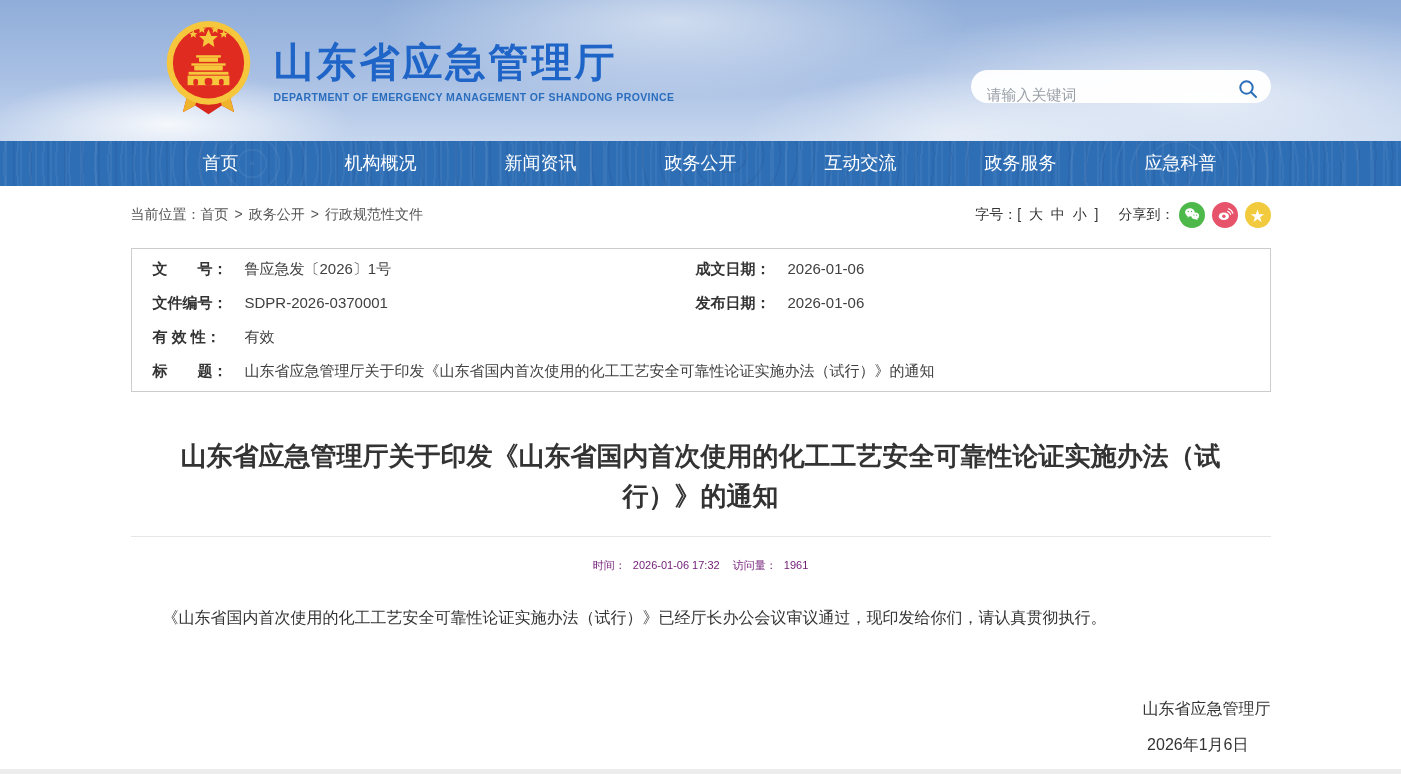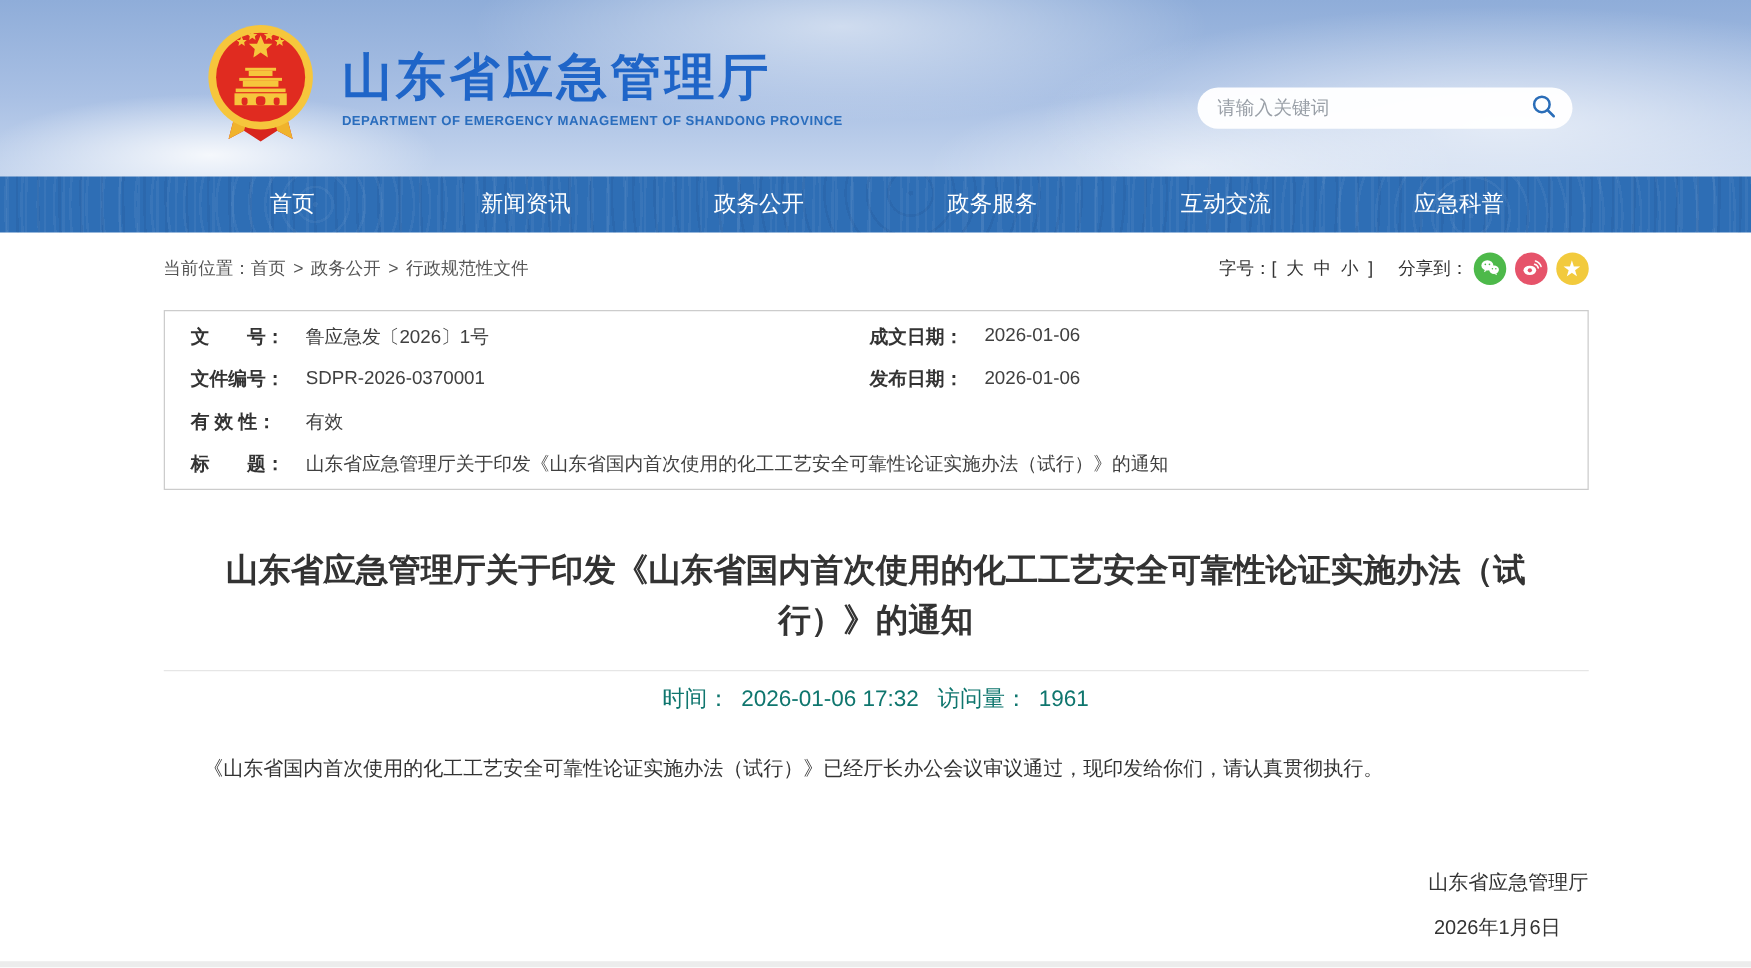--- a/index.html
+++ b/index.html
@@ -22,23 +22,23 @@
   }
   .header-inner { position:relative; height:100%; display:flex; align-items:center; }
   .brand { display:flex; align-items:center; gap:18px; margin-left:30px; }
   .brand-text .site-name {
     font-size:40px; font-weight:bold; color:#1f65c8; letter-spacing:3px; line-height:1.15;
   }
   .brand-text .site-name-en {
     font-size:10.5px; font-weight:bold; color:#2a6dbd; letter-spacing:.4px; margin-top:6px;
   }
   .search-box {
-    position:absolute; right:13px; top:70px; width:300px; height:33px;
+    position:absolute; right:0; top:70px; width:300px; height:33px;
     background:rgba(255,255,255,.96); border-radius:17px;
-    display:flex; align-items:center; padding:0 12px 0 16px;
+    display:flex; align-items:flex-end; padding:0 12px 0 16px;
   }
   .search-box input {
     border:none; outline:none; background:transparent; flex:1;
     font-size:15px; color:#333; font-family:"Liberation Sans",sans-serif;
   }
   .search-box input::placeholder { color:#9aa0a8; }
   .search-btn { background:none; border:none; cursor:pointer; display:flex; align-items:center; }
 
   
   .main-nav {
@@ -83,21 +83,21 @@
   .doc-cell.right { flex:1; }
   .doc-label { font-weight:bold; width:92px; margin-left:21px; white-space:nowrap; flex:none; }
   .doc-value { color:#404040; }
 
   
   .article-title {
     margin:44px auto 0; width:1100px; text-align:center;
     font-size:26px; font-weight:bold; color:#333; line-height:40px;
   }
   .article-meta-wrap { margin-top:20px; border-top:1px solid #e6e6e6; padding-top:10px; text-align:center; }
-  .article-meta { font-size:18px; color:#0f766e; }
+  .article-meta { font-size:11px; color:#701a75;margin-top:11px; }
   .article-meta span { margin:0 2px; }
   .article-meta .gap { margin-left:8px; }
 
   .article-body { margin-top:30px; font-size:16px; color:#333; line-height:1.9; }
   .article-body .para { text-indent:2em; margin-top:6px; }
 
   .signature { margin-top:58px; text-align:right; font-size:16px; color:#333; line-height:2.2; }
   .signature .sig-date { padding-right:22px; }
 
   .footer-edge { position:absolute; left:0; bottom:0; width:100%; height:5px; background:#ececec; }
@@ -161,24 +161,25 @@
           </svg>
         </span>
       </button>
     </div>
   </div>
 </div>
 
 <div class="main-nav">
   <div class="container nav-inner">
     <div class="nav-item">首页</div>
+    <div class="nav-item">机构概况</div>
     <div class="nav-item">新闻资讯</div>
     <div class="nav-item">政务公开</div>
+    <div class="nav-item">互动交流</div>
     <div class="nav-item">政务服务</div>
-    <div class="nav-item">互动交流</div>
     <div class="nav-item">应急科普</div>
   </div>
 </div>
 
 <div class="container crumb-row">
   <div class="breadcrumb">
     <span>当前位置：</span><a>首页</a><span class="sep">&gt;</span><a>政务公开</a><span class="sep">&gt;</span><a>行政规范性文件</a>
   </div>
   <div class="page-tools">
     <span class="fontsize-ctrl">

